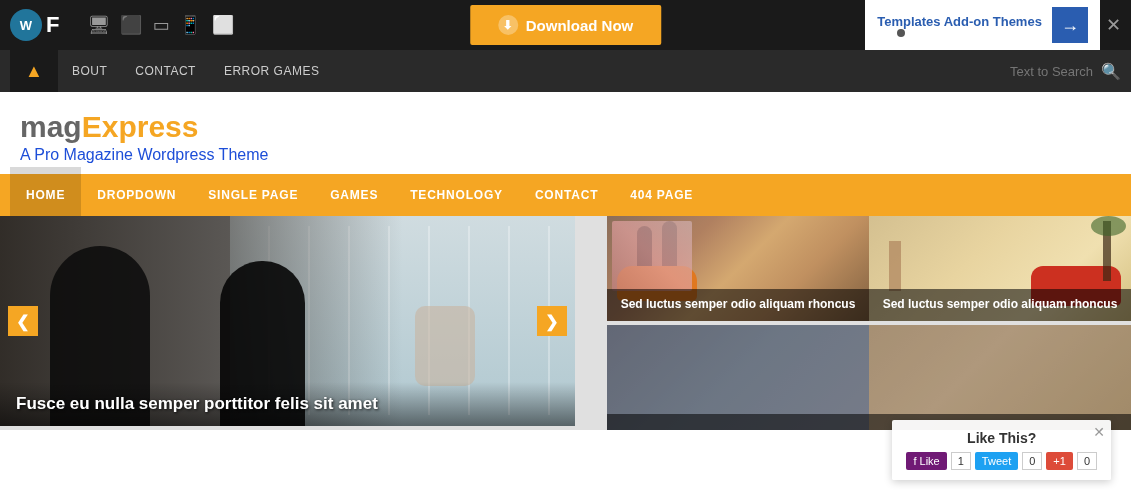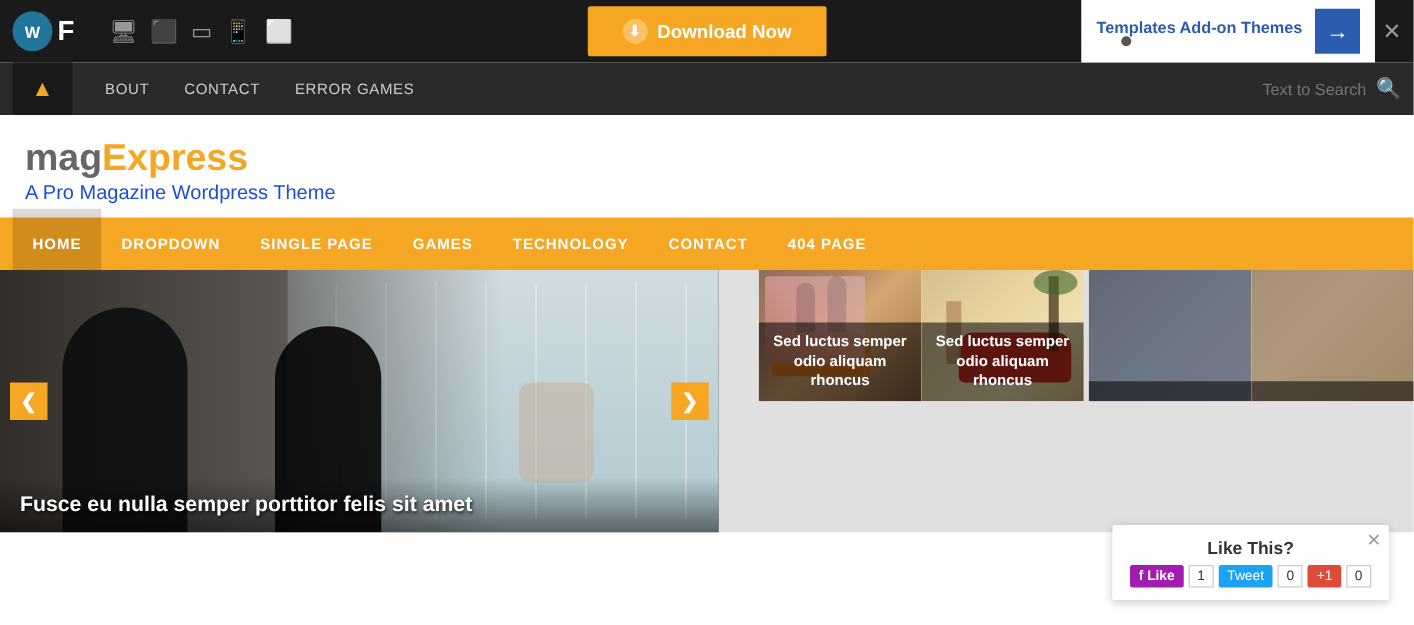--- a/index.html
+++ b/index.html
@@ -85,21 +85,21 @@
       align-items: center;
       padding: 0 10px;
     }
     .nav-up-btn {
       background: #1a1a1a;
       width: 48px; height: 42px;
       display: flex; align-items: center; justify-content: center;
       color: #f5a623; font-size: 18px; cursor: pointer;
     }
     .nav-links {
-      display: flex; gap: 0; margin-left: 12px;
+      display: flex; gap: 0;
     }
     .nav-link {
       color: #ccc; font-size: 12px; padding: 0 14px; cursor: pointer; text-decoration: none;
       letter-spacing: 0.5px;
     }
     .search-area {
       margin-left: auto;
       display: flex; align-items: center; gap: 8px;
     }
     .search-input {
@@ -178,21 +178,21 @@
       cursor: pointer; font-size: 16px; font-weight: bold;
       border: none;
     }
     .slider-prev { left: 8px; }
     .slider-next { right: 8px; }
 
     
     .side-cards {
       flex: 1;
       display: flex;
-      flex-direction: row;
+      flex-direction: column;
       gap: 4px;
       padding-left: 32px;
     }
     .side-row {
       display: flex; gap: 0; flex: 1;
     }
     .side-card {
       flex: 1;
       position: relative;
       overflow: hidden;
@@ -225,21 +225,21 @@
       background: rgba(255,255,255,0.95);
       padding: 10px 14px;
       border-radius: 2px;
       box-shadow: 0 2px 8px rgba(0,0,0,0.2);
       display: flex; flex-direction: column; align-items: center;
       gap: 6px;
       z-index: 100;
     }
     .like-this { font-size: 14px; font-weight: bold; color: #333; }
     .social-buttons { display: flex; gap: 4px; align-items: center; }
-    .fb-btn { background: #a21caf; color: white; padding: 3px 7px; font-size: 11px; border-radius: 2px; font-weight: bold; }
+    .fb-btn { background: #701a75; color: white; padding: 3px 7px; font-size: 11px; border-radius: 2px; }
     .fb-count { background: white; border: 1px solid #ccc; padding: 2px 6px; font-size: 11px; color: #333; }
     .tw-btn { background: #1da1f2; color: white; padding: 3px 7px; font-size: 11px; border-radius: 2px; }
     .tw-count { background: white; border: 1px solid #ccc; padding: 2px 6px; font-size: 11px; color: #333; }
     .gp-btn { background: #dd4b39; color: white; padding: 3px 7px; font-size: 11px; border-radius: 2px; }
     .gp-count { background: white; border: 1px solid #ccc; padding: 2px 6px; font-size: 11px; color: #333; }
     .close-social { position: absolute; top: 4px; right: 6px; cursor: pointer; color: #999; font-size: 14px; }
 
     
     .slider-bg {
       width: 100%; height: 100%;

